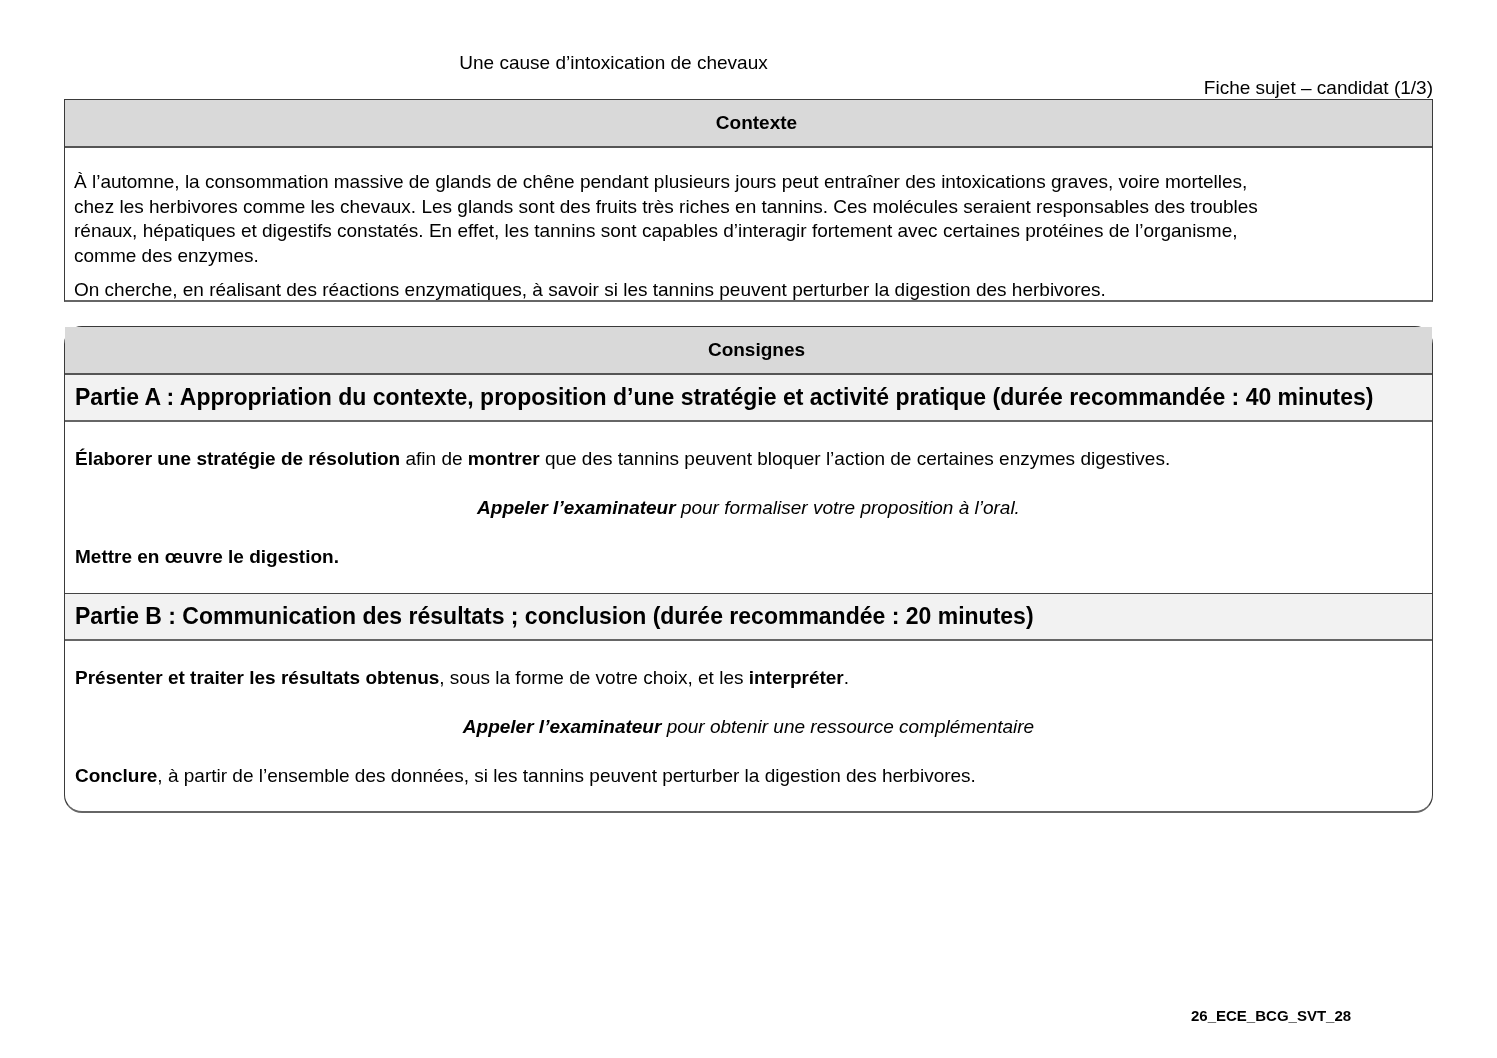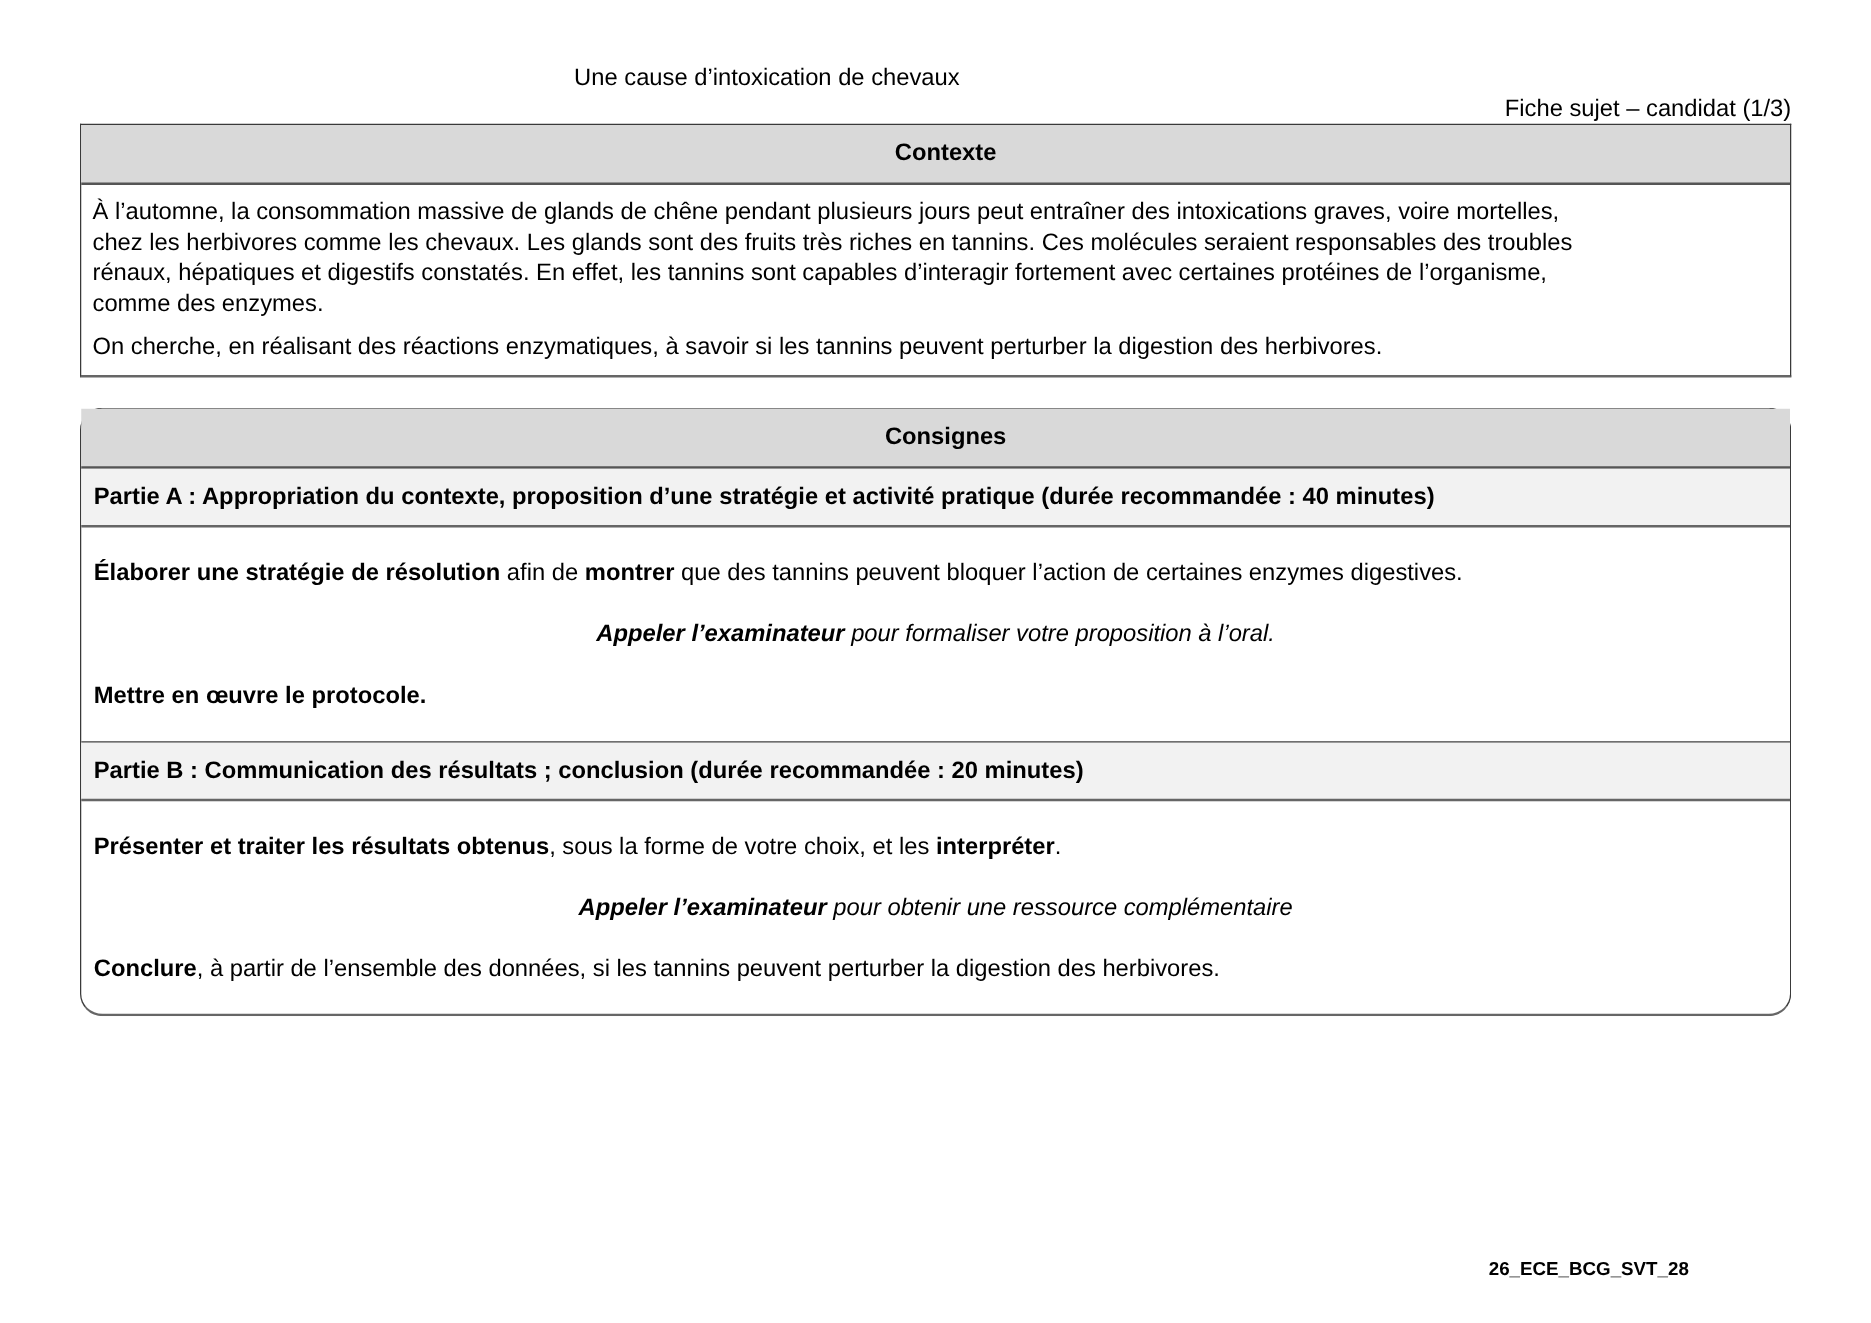--- a/index.html
+++ b/index.html
@@ -18,25 +18,25 @@
     position: absolute; left: 64px; width: 1367px;
     border: 1px solid #3a3a3a; border-bottom: 2px solid #666;
     border-right: 1px solid #3a3a3a;
   }
   .box-head {
     background: #d9d9d9; text-align: center; font-weight: bold;
     font-size: 19px; height: 46px; line-height: 46px;
     border-bottom: 2px solid #555;
     padding-left: 16px;
   }
-  .ctx-body { padding: 10px 9px 10px 9px; font-size: 19px; line-height: 24.5px; }
+  .ctx-body { padding: 22px 9px 10px 9px; font-size: 19px; line-height: 24.5px; }
   .ctx-body p { margin: 0; }
   .ctx-body p.bold { font-weight: normal; margin-top: 10px; }
   .part-head {
-    background: #f2f2f2; font-weight: bold; font-size: 19px;
+    background: #f2f2f2; font-weight: bold; font-size: 23px;
     height: 45px; line-height: 45px; padding-left: 10px;
     border-bottom: 2px solid #666;
   }
   .part-body { font-size: 19px; padding: 0 10px; position: relative; }
   .part-body .line { position: absolute; left: 10px; right: 10px; }
   .part-body .center { text-align: center; font-style: italic; }
   .b { font-weight: bold; }
   .footer-code {
     position: absolute; left: 1191px; top: 1007px; font-weight: bold; font-size: 15px;
   }
@@ -64,21 +64,21 @@
   <div class="box-head">Consignes</div>
 
   <div class="part-head">Partie A : Appropriation du contexte, proposition d’une stratégie et activité pratique (durée recommandée : 40 minutes)</div>
   <div class="part-body" style="height:171px;">
     <div class="line" style="top:26px;">
       <span class="b">Élaborer une stratégie de résolution</span><span> afin de </span><span class="b">montrer</span><span> que des tannins peuvent bloquer l’action de certaines enzymes digestives.</span>
     </div>
     <div class="line center" style="top:75px;">
       <span class="b">Appeler l’examinateur</span><span> pour formaliser votre proposition à l’oral.</span>
     </div>
-    <div class="line b" style="top:124px;">Mettre en œuvre le protocole.</div>
+    <div class="line b" style="top:124px;">Mettre en œuvre le digestion.</div>
   </div>
 
   <div class="part-head" style="border-top:1px solid #444;">Partie B : Communication des résultats ; conclusion (durée recommandée : 20 minutes)</div>
   <div class="part-body" style="height:136px;">
     <div class="line" style="top:26px;">
       <span class="b">Présenter et traiter les résultats obtenus</span><span>, sous la forme de votre choix, et les </span><span class="b">interpréter</span><span>.</span>
     </div>
     <div class="line center" style="top:75px;">
       <span class="b">Appeler l’examinateur</span><span> pour obtenir une ressource complémentaire</span>
     </div>

